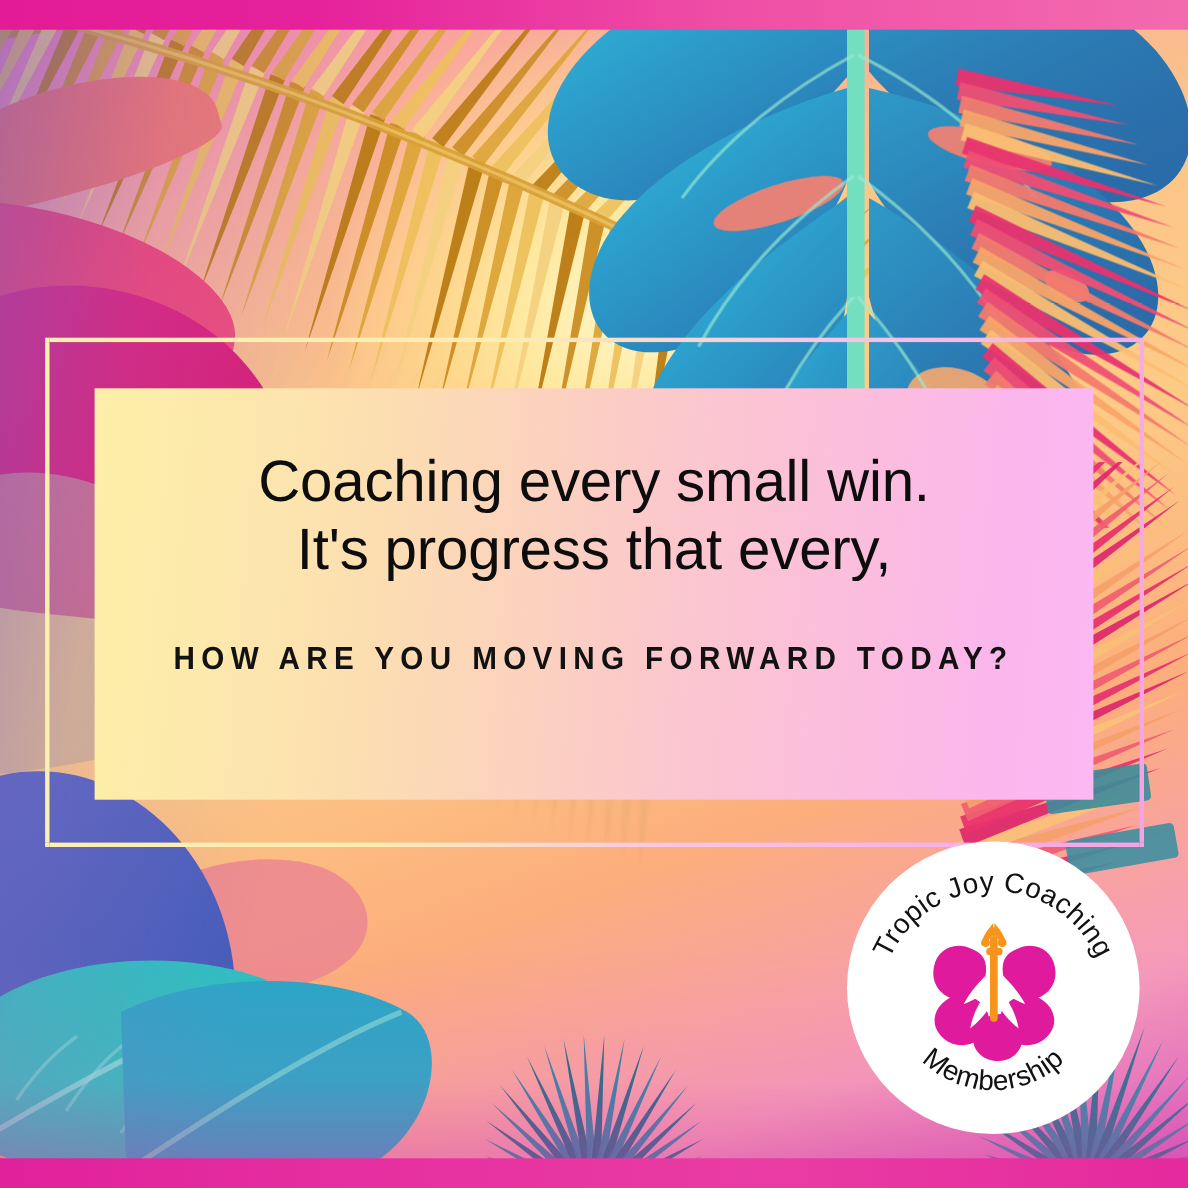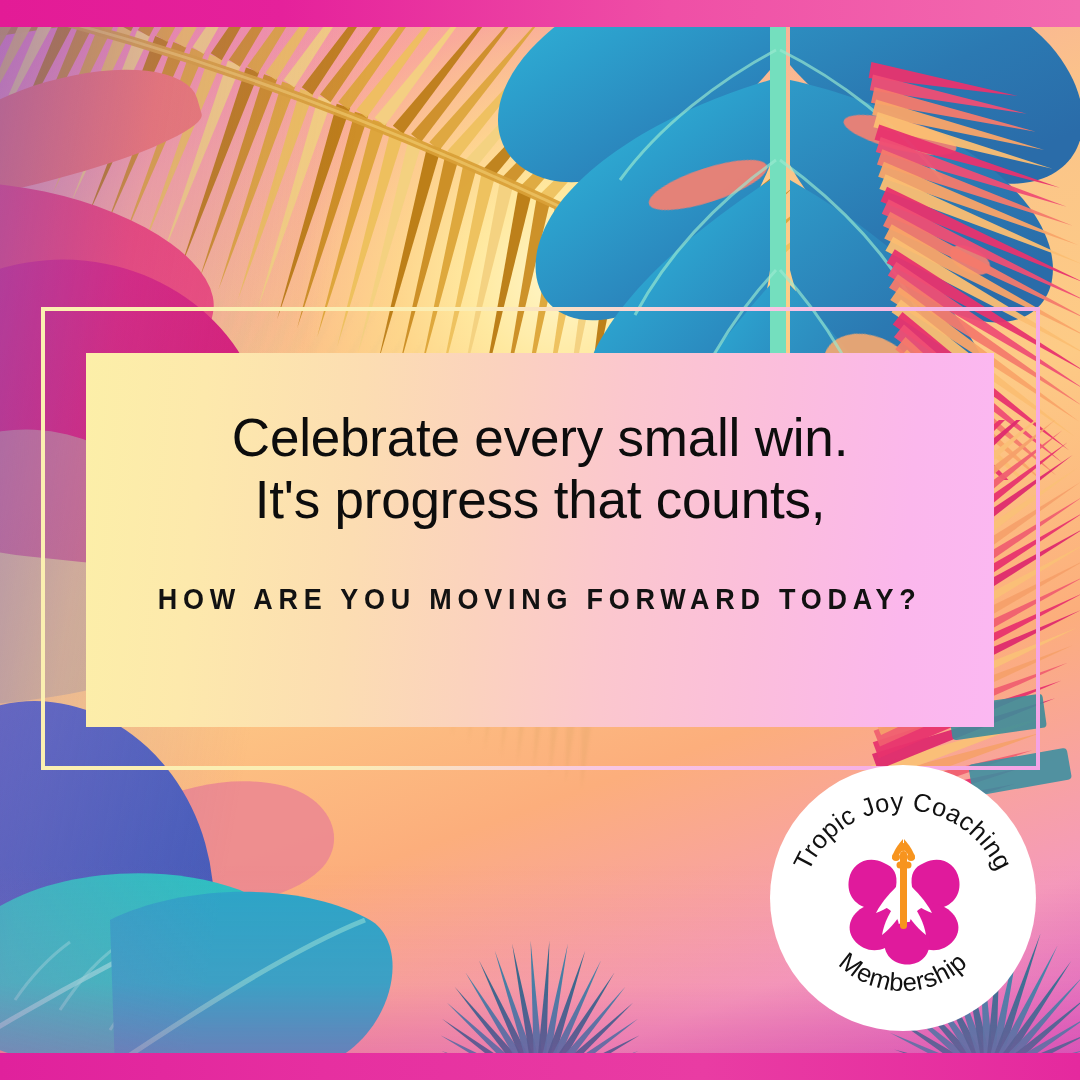--- a/index.html
+++ b/index.html
@@ -582,22 +582,22 @@
     <div style="position:absolute; left:30px; top:66px; width:100px; height:32px; background:#3F8FA0; transform:rotate(-10deg); border-radius:4px;"></div>
   </div>
 
   <div class="bg-tint-left"></div>
   <div class="bg-tint-bottom"></div>
 
   <div class="frame"></div>
 
   <div class="card">
     <p class="quote">
-      <span>Celebrate every small win.</span>
-      <span>It's progress that counts,</span>
+      <span>Coaching every small win.</span>
+      <span>It's progress that every,</span>
     </p>
     <p class="cta">HOW ARE YOU MOVING FORWARD TODAY?</p>
   </div>
 
   <div class="badge">
     <div class="badge-disc"></div>
     <svg viewBox="0 0 266 266" width="266" height="266">
       <defs>
         <path id="arcTop" d="M 30,148 A 103,103 0 0 1 236,148" fill="none"></path>
         <path id="arcBottom" d="M 40,133 A 93,93 0 0 0 226,133" fill="none"></path>

